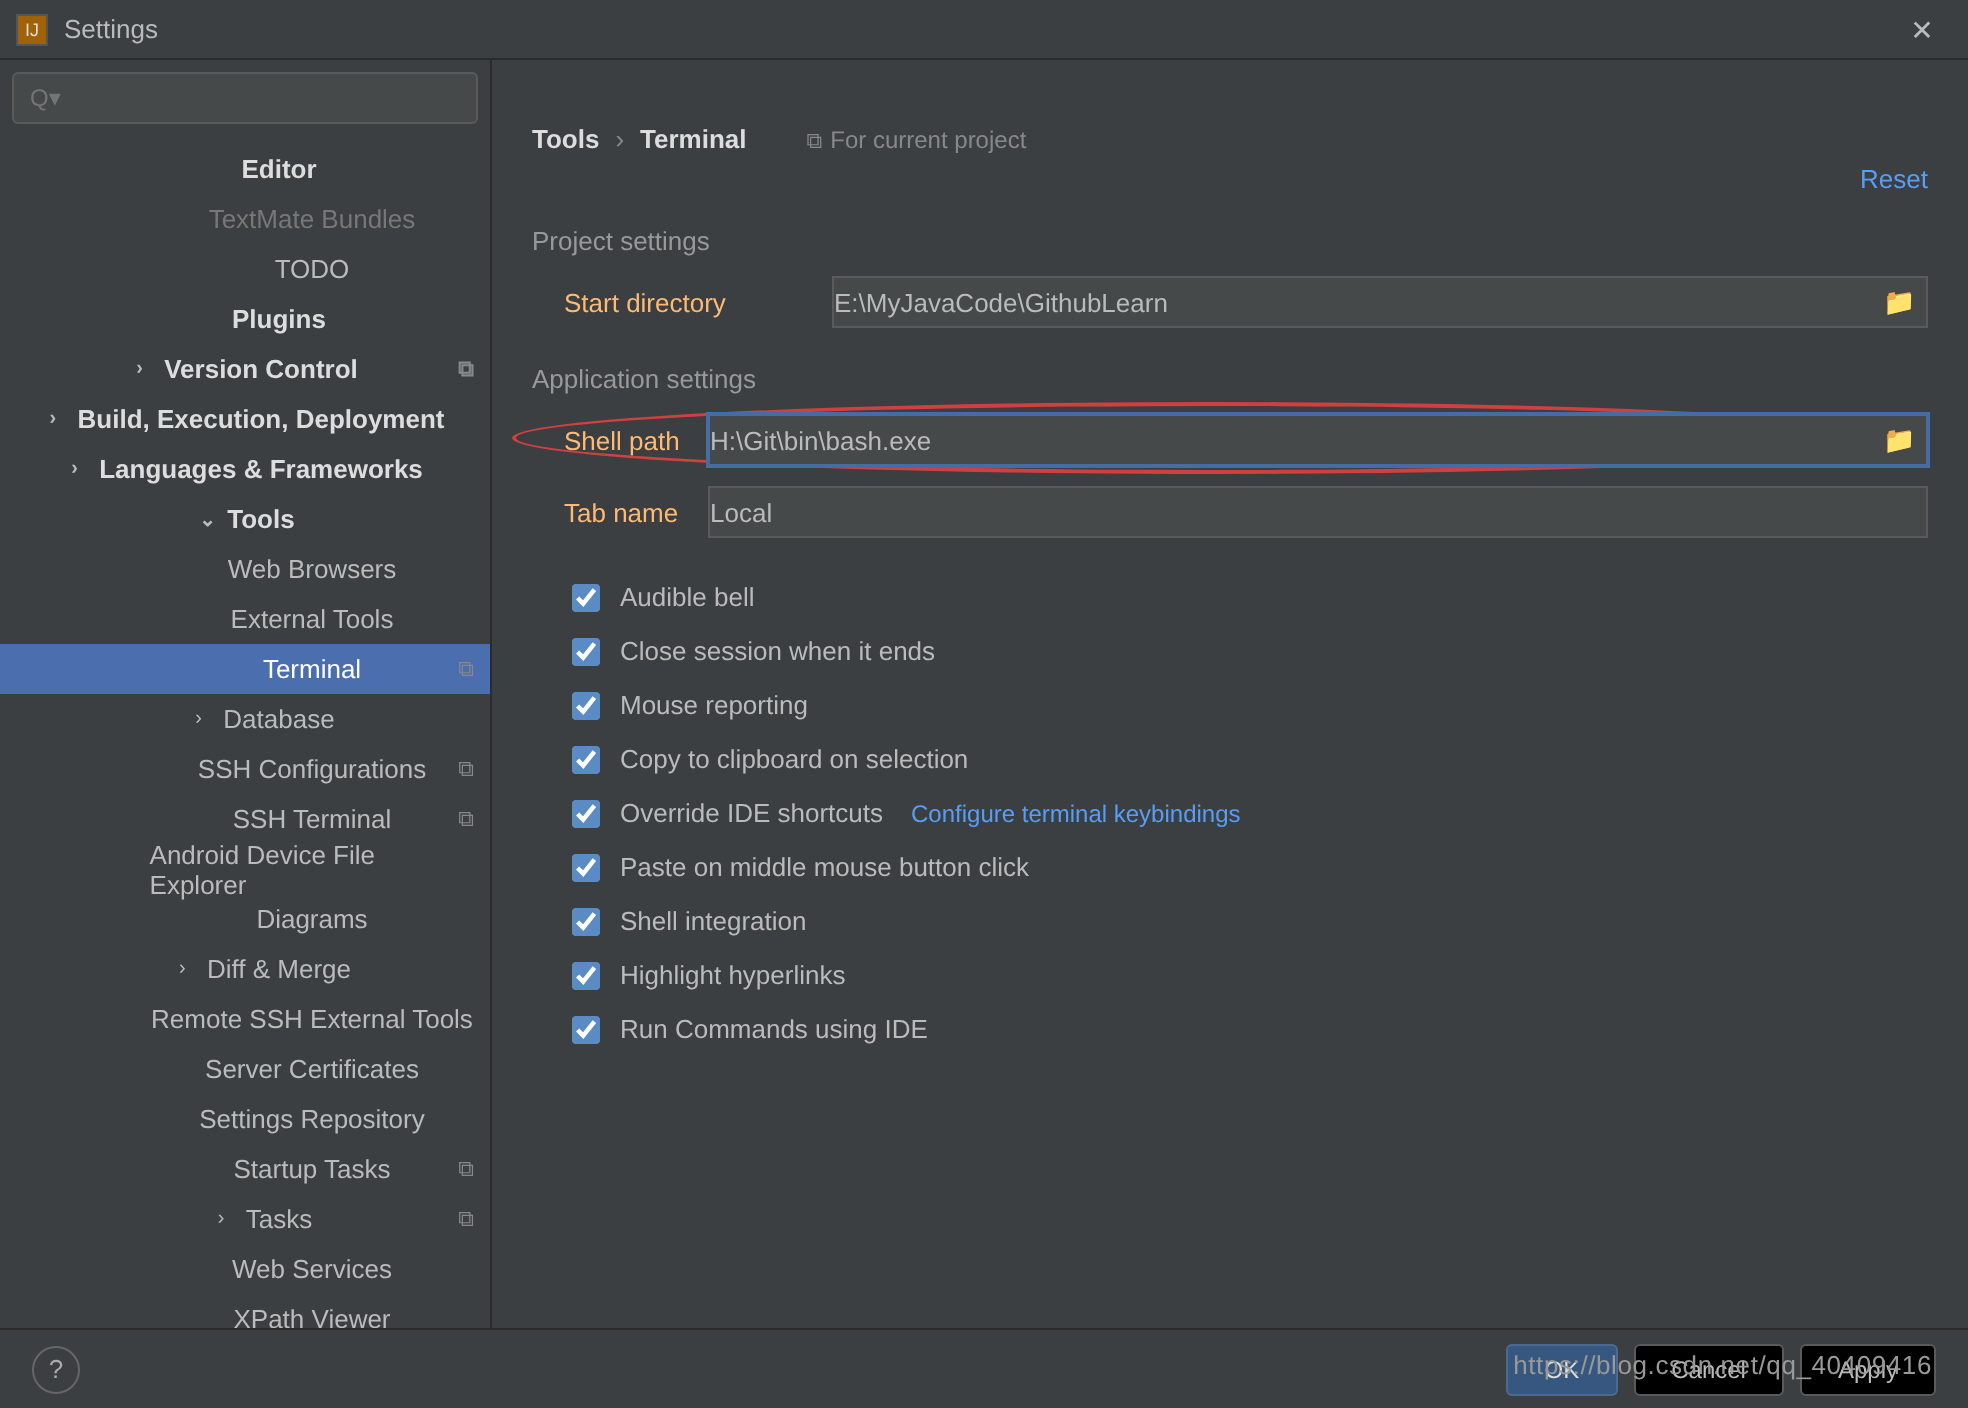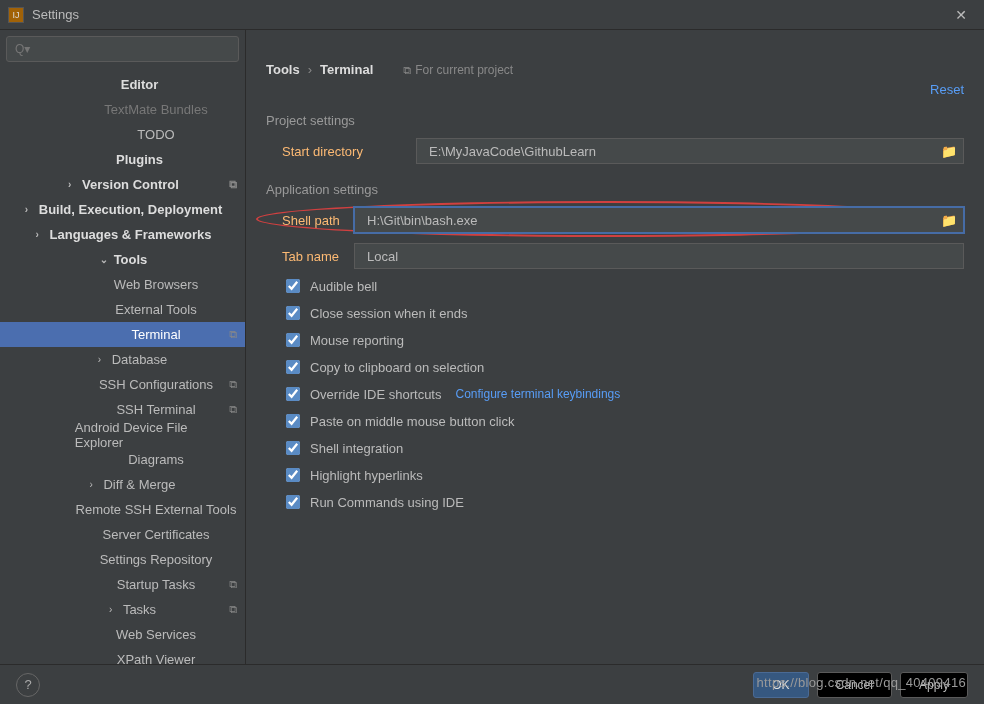--- a/index.html
+++ b/index.html
@@ -34,26 +34,26 @@
 .crumbs .crumb { font-weight: bold; color: #ddd; }
 .crumbs .sep { margin: 0 8px; color: #888; }
 .crumbs .scope { margin-left: 30px; color: #888; font-size: 12px; }
 .crumbs .scope-ico { margin-right: 4px; font-size: 11px; }
 .crumbs .reset { margin-left: auto; color: #589df6; cursor: pointer; margin-top: 40px; }
 
 .section-title { color: #999; margin: 10px 0 10px 0; }
 .field-row { display: flex; align-items: center; margin-bottom: 10px; }
 .field-row .label { width: 150px; color: #fdba74; padding-left: 16px; }
 .field-row .input-wrap { flex: 1; position: relative; }
-.field-row input[type=text] { width: 100%; height: 26px; background: #45494a; border: 1px solid #5a5a5a; color: #bbb; padding: 0 26px 0 12px; outline: none; font-size: 13px; }
+.field-row input[type=text] { width: 100%; height: 26px; background: #45494a; border: 1px solid #5a5a5a; color: #bbb; padding: 0 26px 0 0; outline: none; font-size: 13px; }
 .input-suffix-icon { position: absolute; right: 6px; top: 50%; transform: translateY(-50%); color: #888; cursor: pointer; }
 
 .highlight-wrap input { border: 1px solid #466ca6 !important; box-shadow: 0 0 0 1px #466ca6; }
 
-.chk-row { display: flex; align-items: flex-start; height: 27px; padding-left: 20px; }
+.chk-row { display: flex; align-items: flex-end; height: 27px; padding-left: 20px; }
 .chk-row input[type=checkbox] { width: 14px; height: 14px; margin-right: 10px; accent-color: #5a8bc4; cursor: pointer; }
 .chk-row .link { color: #589df6; margin-left: 14px; cursor: pointer; font-size: 12px; }
 
 .footer { height: 40px; border-top: 1px solid #2b2b2b; display: flex; align-items: center; padding: 0 16px; }
 .help-btn { width: 24px; height: 24px; border-radius: 50%; border: 1px solid #666; display:flex; align-items:center; justify-content:center; color:#aaa; cursor:pointer; }
 .footer .spacer { flex: 1; }
 .btn { height: 26px; padding: 0 18px; margin-left: 8px; background: #000000; border: 1px solid #5a5a5a; color: #bbb; cursor: pointer; border-radius: 3px; font-size: 12px; }
 .btn.primary { background: #365880; border-color: #4a6a94; color: #ddd; }
 
 .red-ellipse { position: absolute; border: 2px solid #d14040; border-radius: 50%; pointer-events: none; }

